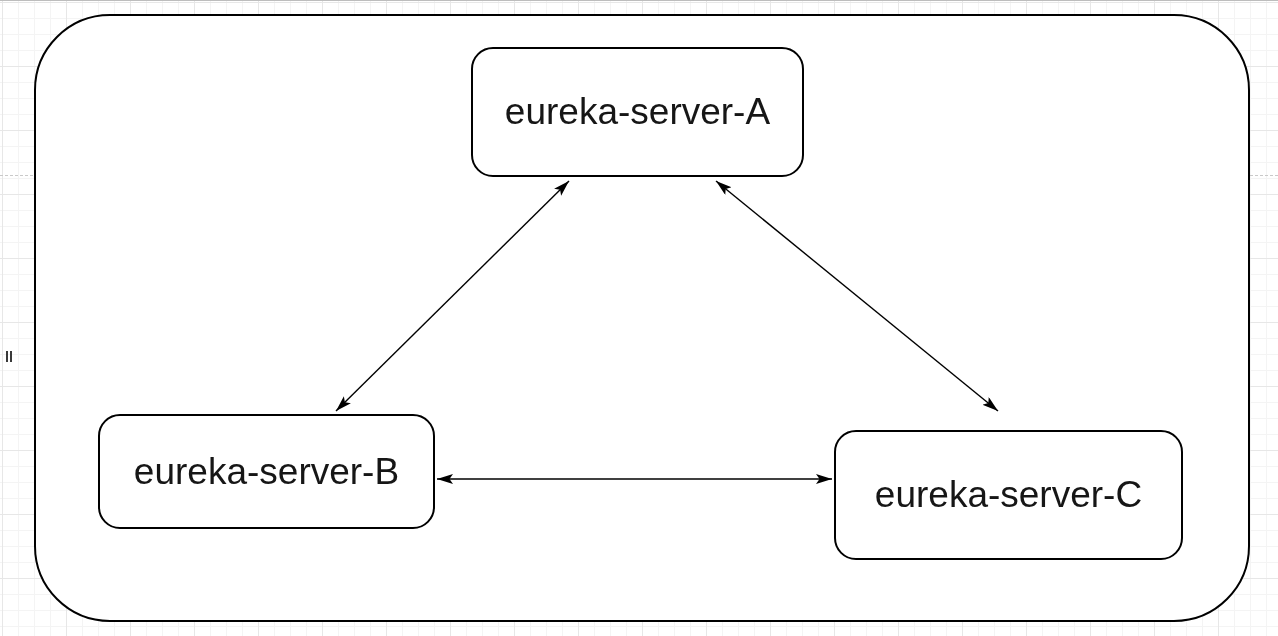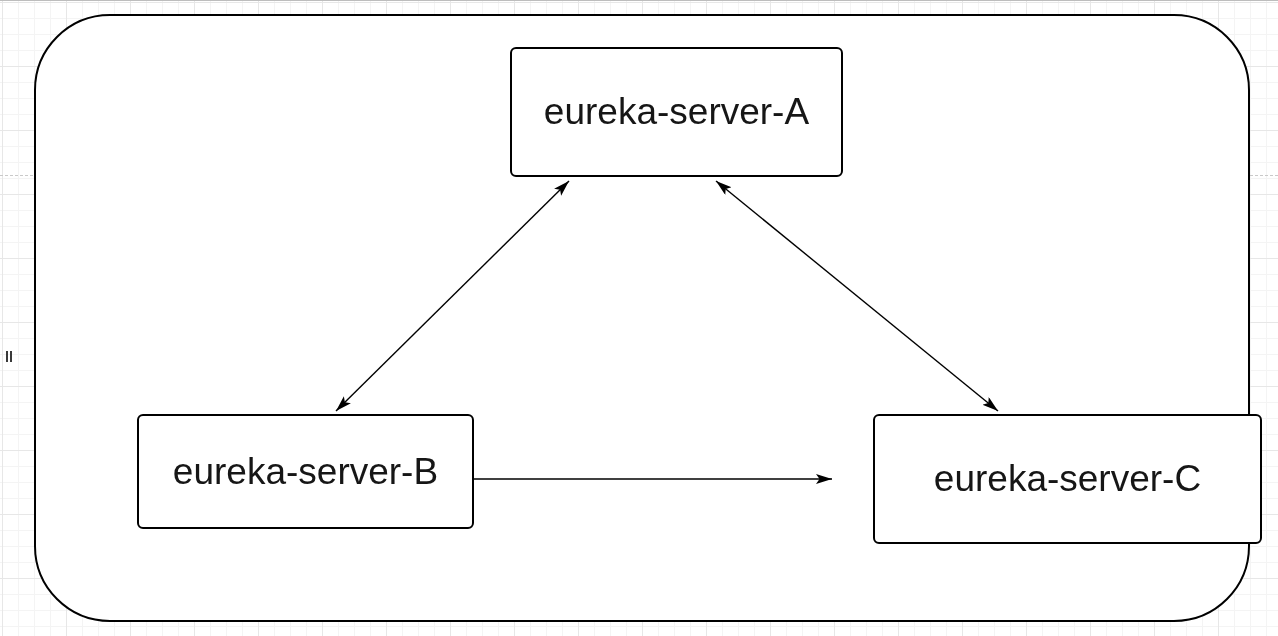--- a/index.html
+++ b/index.html
@@ -64,39 +64,38 @@
     position: absolute;
     left: 0; top: 0;
     width: 1278px; height: 636px;
     z-index: 2;
     pointer-events: none;
   }
   .edges-layer line { pointer-events: stroke; }
   .node {
     position: absolute;
     border: 2px solid #000000;
-    border-radius: 6px;
+    border-radius: 22px;
     background: #ffffff;
     display: flex;
     align-items: center;
     justify-content: center;
     z-index: 3;
     box-sizing: border-box;
     cursor: default;
-    margin-left: 39px;
   }
   .node .label {
     font-size: 37px;
     color: #161616;
     white-space: nowrap;
     letter-spacing: 0;
   }
   .node-a { left: 471px; top: 47px;  width: 333px; height: 130px; }
   .node-b { left: 98px;  top: 414px; width: 337px; height: 115px; }
-  .node-c { left: 834px; top: 414px; width: 389px; height: 130px; }
+  .node-c { left: 834px; top: 430px; width: 349px; height: 130px; }
 </style>
 </head>
 <body>
 
 <div class="canvas">
 
   <div class="top-edge-line"></div>
   <div class="page-guide"></div>
 
   <div class="edge-marker">

